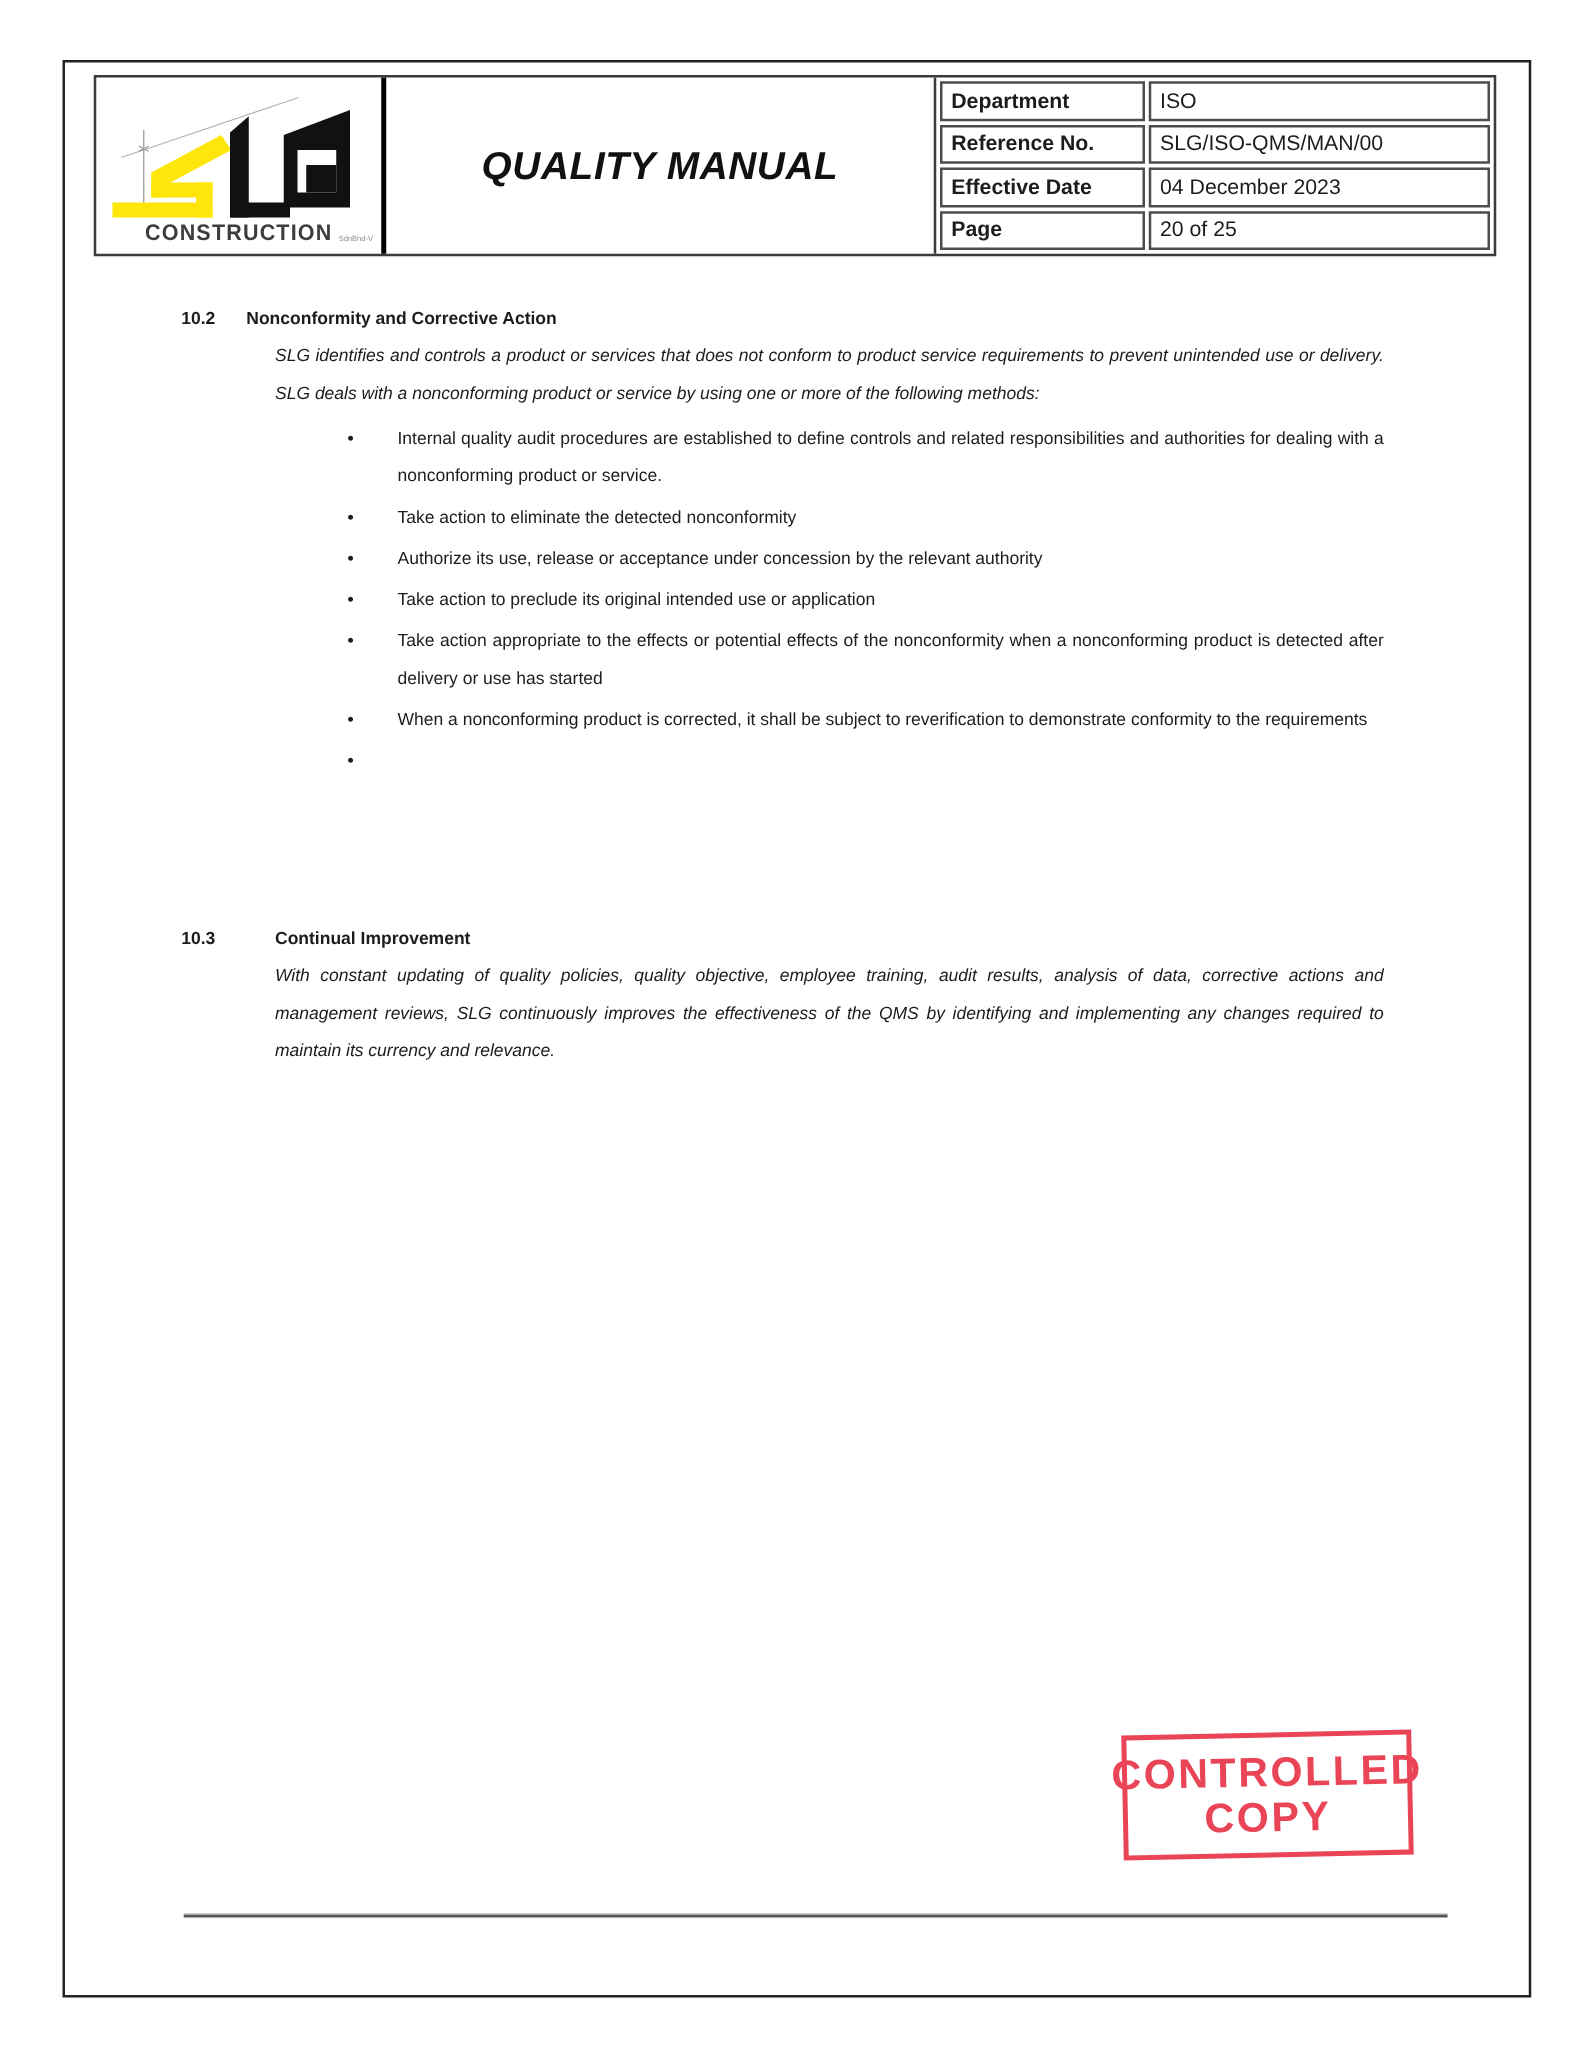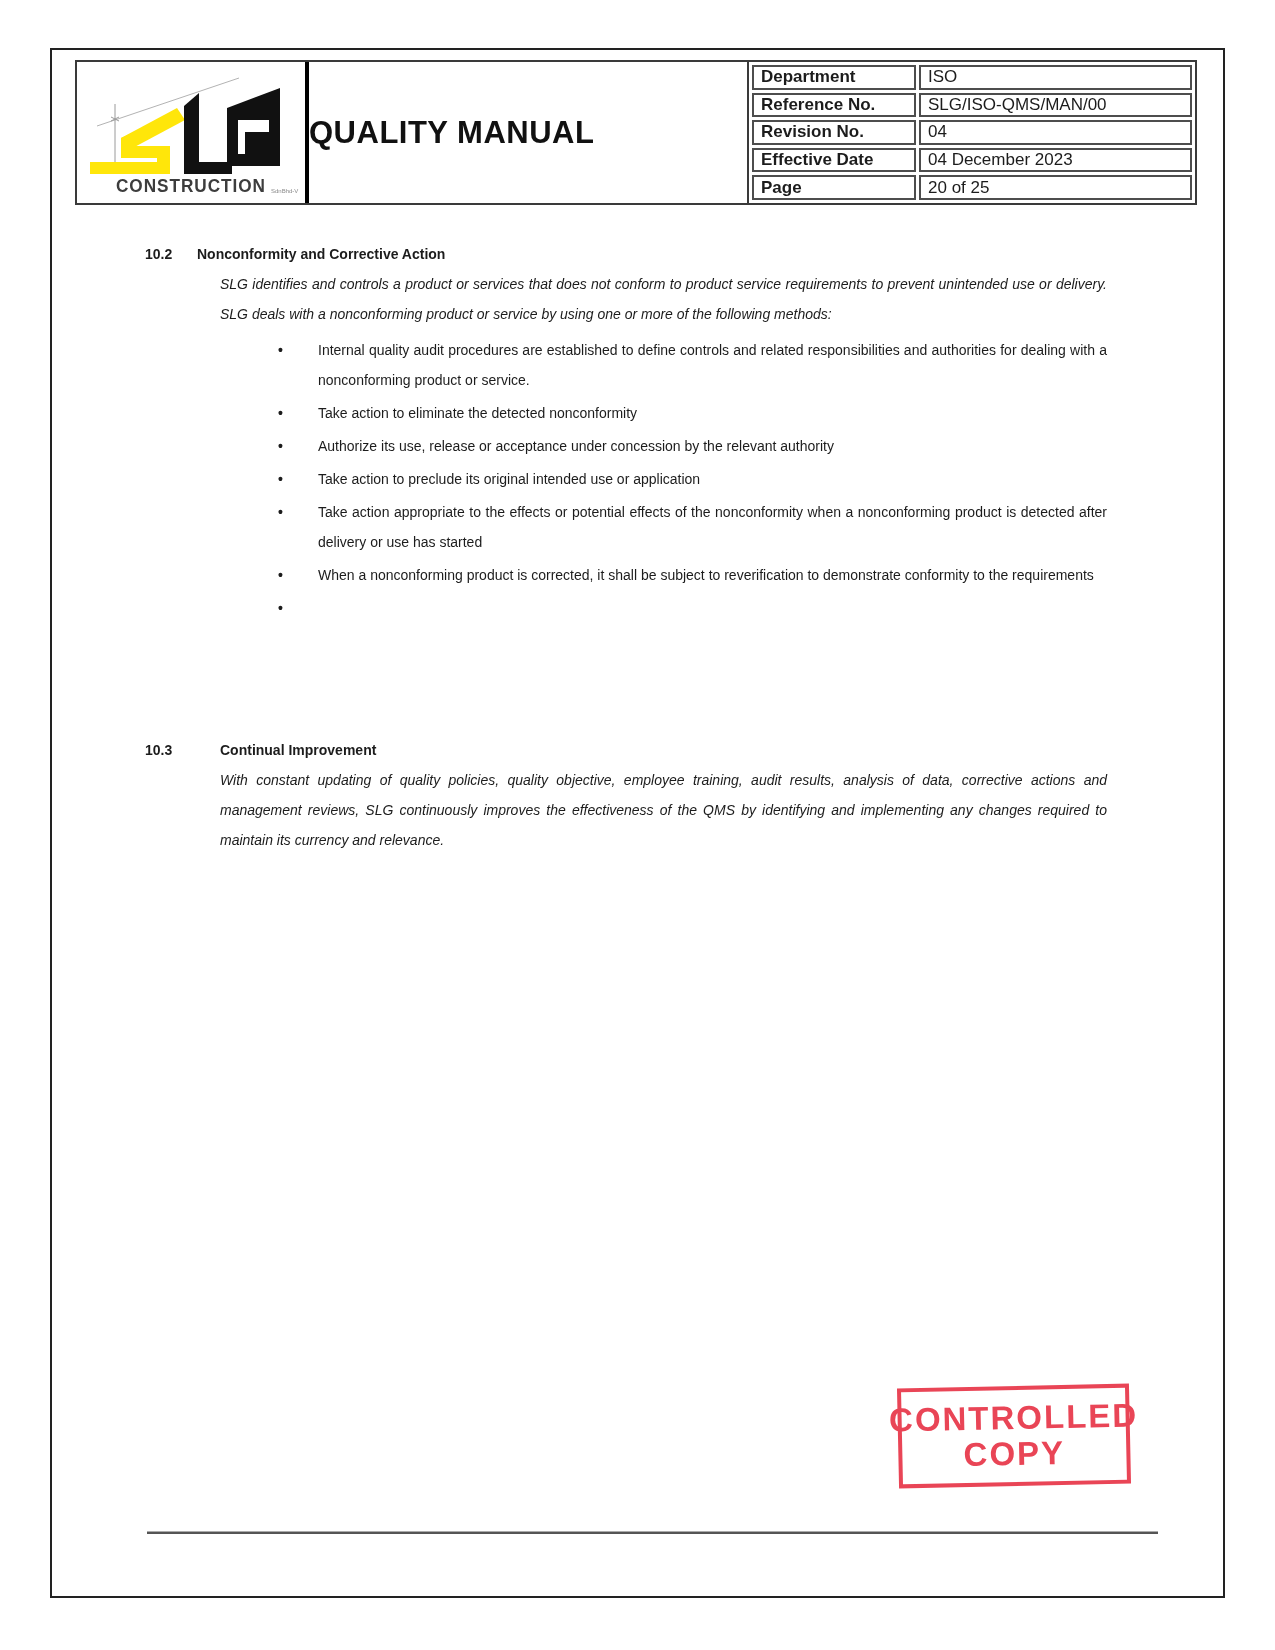--- a/index.html
+++ b/index.html
@@ -10,21 +10,21 @@
   .page-border{
     position:absolute;left:50px;top:48px;width:1171px;height:1546px;
     border:2px solid #222;
   }
   
   .doc-header{
     position:absolute;left:75px;top:60px;width:1122px;height:145px;
     border:2px solid #3a3a3a;display:flex;box-sizing:border-box;background:#fff;
   }
   .logo-cell{width:228px;flex:none;border-right:4px solid #000000;position:relative;}
-  .title-cell{flex:1;display:flex;align-items:center;border-right:2px solid #3a3a3a;}
+  .title-cell{flex:1;display:flex;align-items:center;justify-content:center;border-right:2px solid #3a3a3a;font-style:italic;}
   .doc-title{font-size:31px;font-weight:bold;letter-spacing:0.5px;color:#111;}
   .info-cell{width:446px;flex:none;box-sizing:border-box;}
   .info-table{width:100%;height:100%;border-collapse:separate;border-spacing:3px;table-layout:fixed;}
   .info-table td{
     border:2px solid #4d4d4d;font-size:17px;padding:0 7px;vertical-align:middle;
     white-space:nowrap;overflow:hidden;
   }
   .info-table td.lbl{width:146px;font-weight:bold;}
   
   .section{position:absolute;left:145px;width:962px;line-height:30px;font-size:14px;}
@@ -102,24 +102,20 @@
         <tbody>
           <tr>
             <td class="lbl">Department</td>
             <td>ISO</td>
           </tr>
           <tr>
             <td class="lbl">Reference No.</td>
             <td>SLG/ISO-QMS/MAN/00</td>
           </tr>
           <tr>
-            <td class="lbl">Revision No.</td>
-            <td>04</td>
-          </tr>
-          <tr>
             <td class="lbl">Effective Date</td>
             <td>04 December 2023</td>
           </tr>
           <tr>
             <td class="lbl">Page</td>
             <td>20 of 25</td>
           </tr>
         </tbody>
       </table>
     </div>

